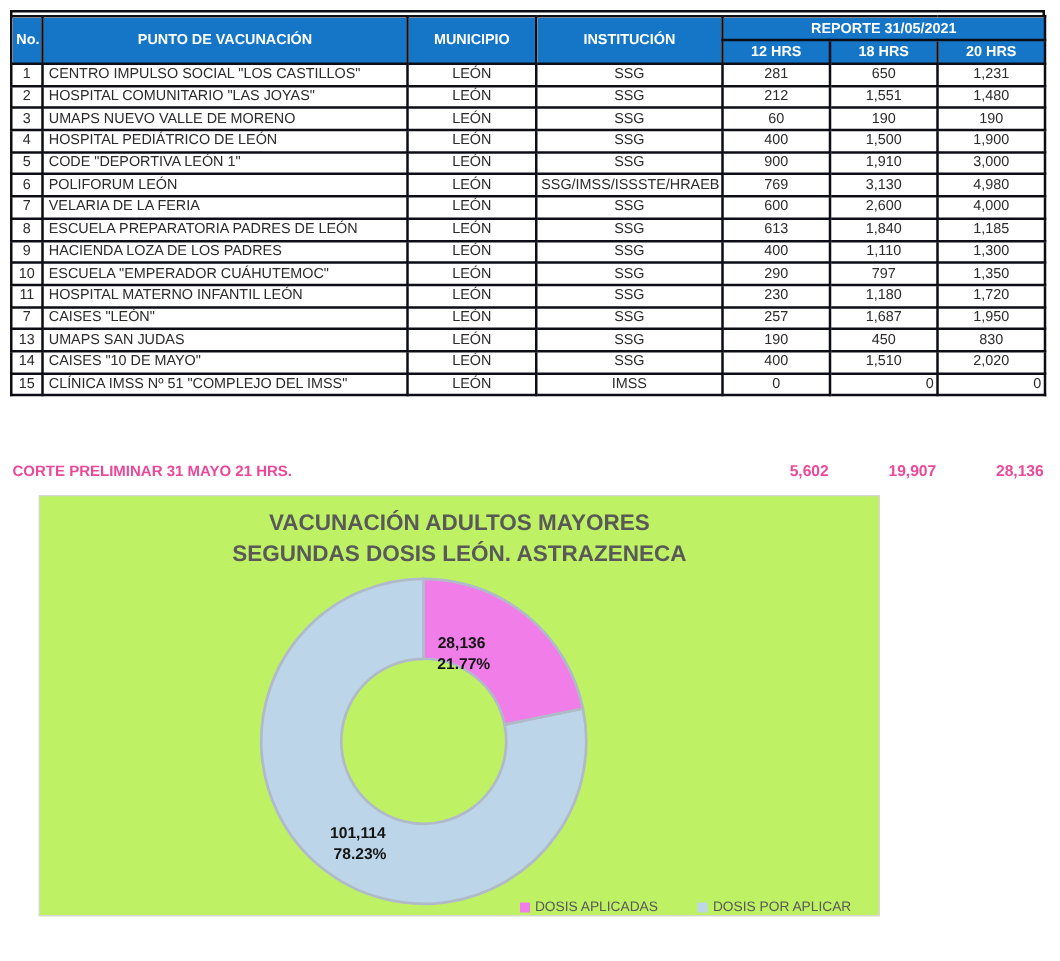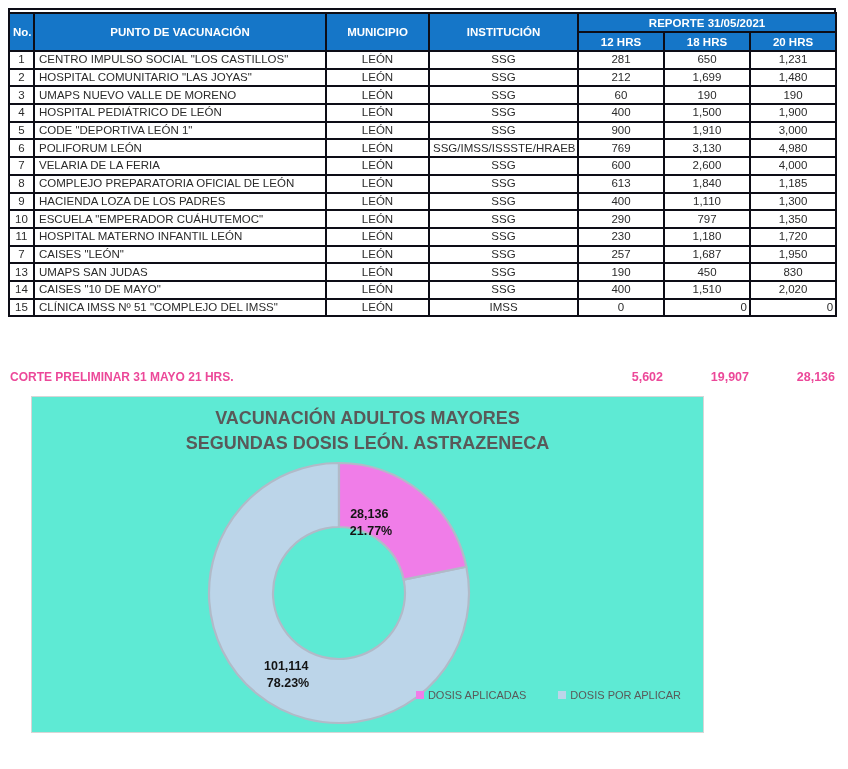--- a/index.html
+++ b/index.html
@@ -41,30 +41,30 @@
     position:absolute;left:8px;top:366px;width:828px;height:22px;
     display:grid;grid-template-columns:569px 86px 86px 86px;
     align-items:center;font-size:12px;color:#ec4899;
   }
   .corte-note{font-weight:bold;font-size:12px;padding-left:2px;letter-spacing:0;}
   .total-cell{text-align:right;font-weight:bold;font-size:12.5px;}
 
   
   .chart-card{
     position:absolute;left:31px;top:396px;width:673px;height:337px;
-    background:#5eead4;border:1px solid #d6d6d6;box-sizing:border-box;
+    background:#bef264;border:1px solid #d6d6d6;box-sizing:border-box;
   }
   .chart-title{
     margin-top:9px;text-align:center;color:#595959;font-weight:bold;
     font-size:18px;line-height:25px;
   }
   .donut-svg{display:block;margin-top:2px;}
   .donut-label{font-family:"Liberation Sans",sans-serif;font-size:12.5px;font-weight:bold;fill:#141414;text-anchor:middle;}
   .legend{
-    position:absolute;right:22px;bottom:31px;
+    position:absolute;right:22px;bottom:0;
     display:flex;gap:32px;align-items:center;
   }
   .legend-item{display:flex;align-items:center;gap:4px;}
   .legend-swatch{width:8px;height:8px;display:inline-block;}
   .legend-label{font-size:11px;color:#595959;letter-spacing:0;}
 </style>
 </head>
 <body>
 
 <div class="page">
@@ -105,21 +105,21 @@
             <td>281</td>
             <td>650</td>
             <td>1,231</td>
           </tr>
           <tr>
             <td>2</td>
             <td class="left">HOSPITAL COMUNITARIO "LAS JOYAS"</td>
             <td>LEÓN</td>
             <td>SSG</td>
             <td>212</td>
-            <td>1,699</td>
+            <td>1,551</td>
             <td>1,480</td>
           </tr>
           <tr>
             <td>3</td>
             <td class="left">UMAPS NUEVO VALLE DE MORENO</td>
             <td>LEÓN</td>
             <td>SSG</td>
             <td>60</td>
             <td>190</td>
             <td>190</td>
@@ -155,21 +155,21 @@
             <td>7</td>
             <td class="left">VELARIA DE LA FERIA</td>
             <td>LEÓN</td>
             <td>SSG</td>
             <td>600</td>
             <td>2,600</td>
             <td>4,000</td>
           </tr>
           <tr>
             <td>8</td>
-            <td class="left">COMPLEJO PREPARATORIA OFICIAL DE LEÓN</td>
+            <td class="left">ESCUELA PREPARATORIA PADRES DE LEÓN</td>
             <td>LEÓN</td>
             <td>SSG</td>
             <td>613</td>
             <td>1,840</td>
             <td>1,185</td>
           </tr>
           <tr>
             <td>9</td>
             <td class="left">HACIENDA LOZA DE LOS PADRES</td>
             <td>LEÓN</td>

